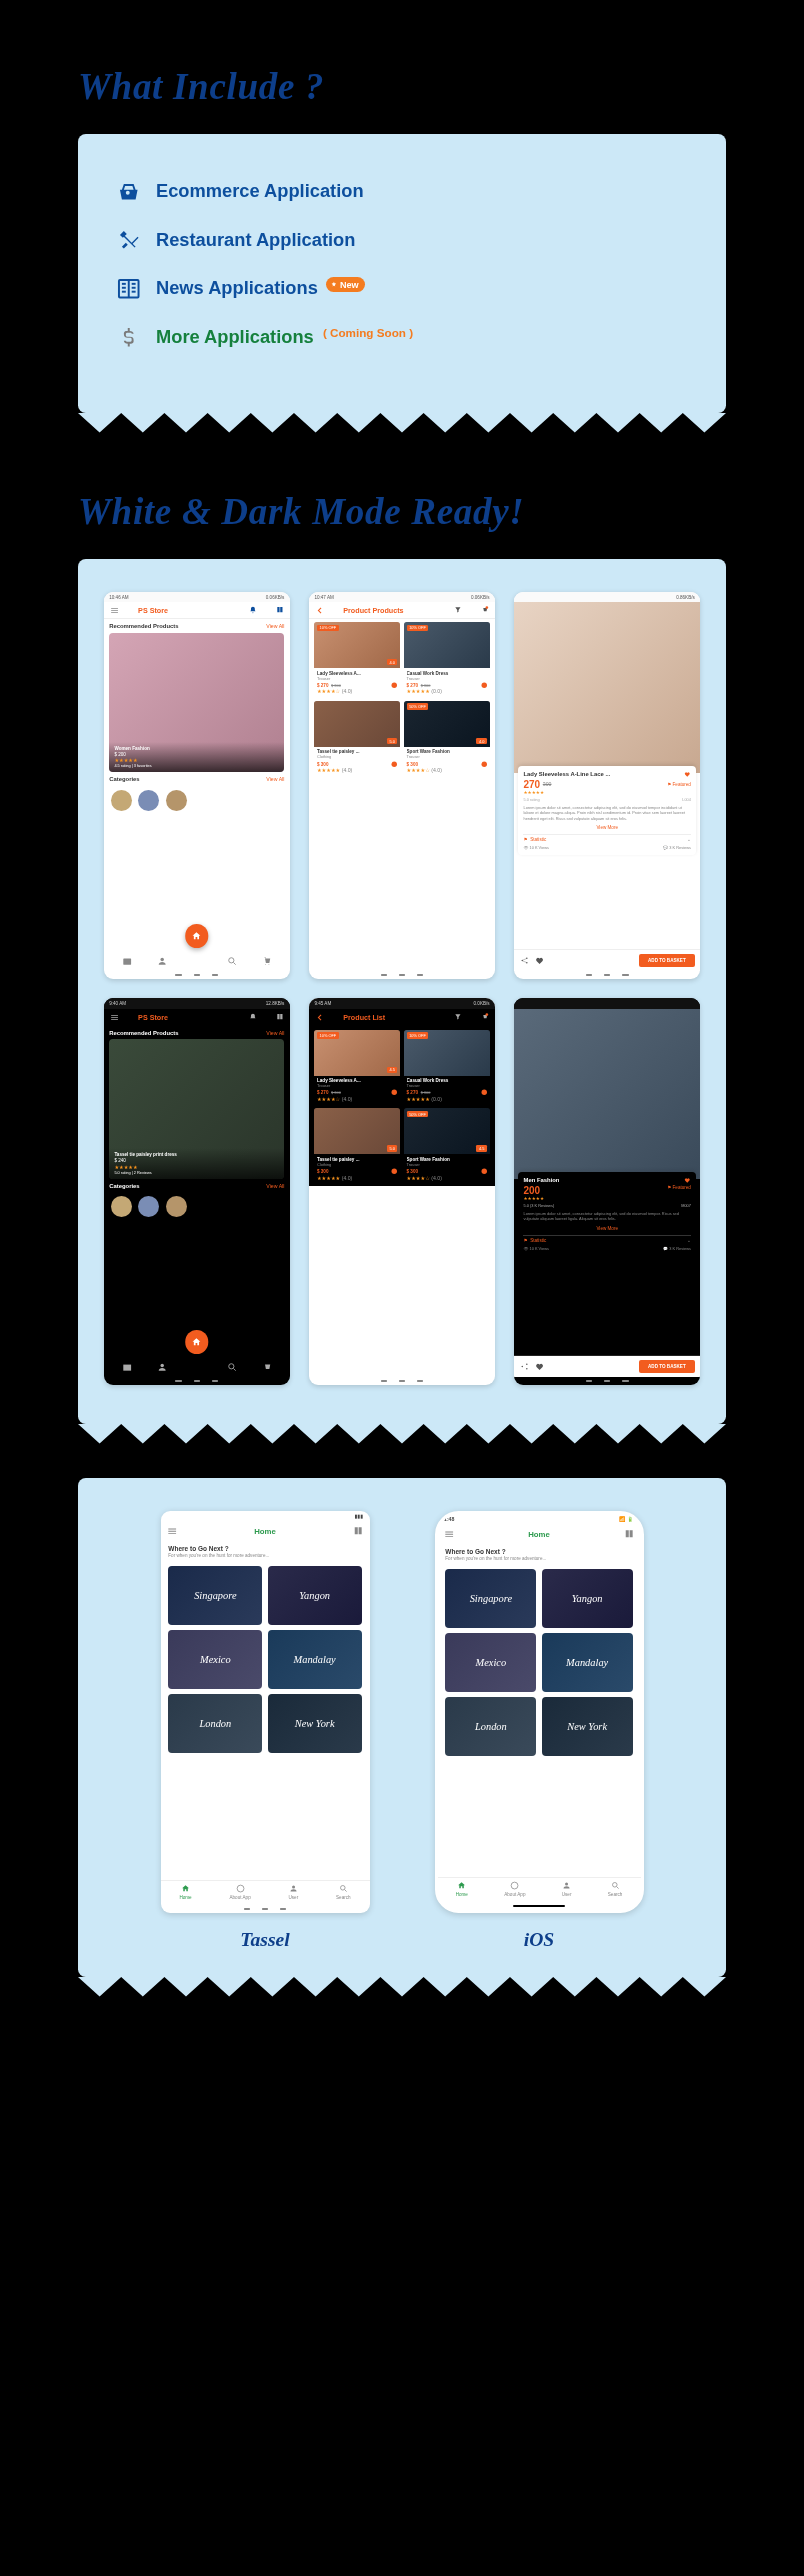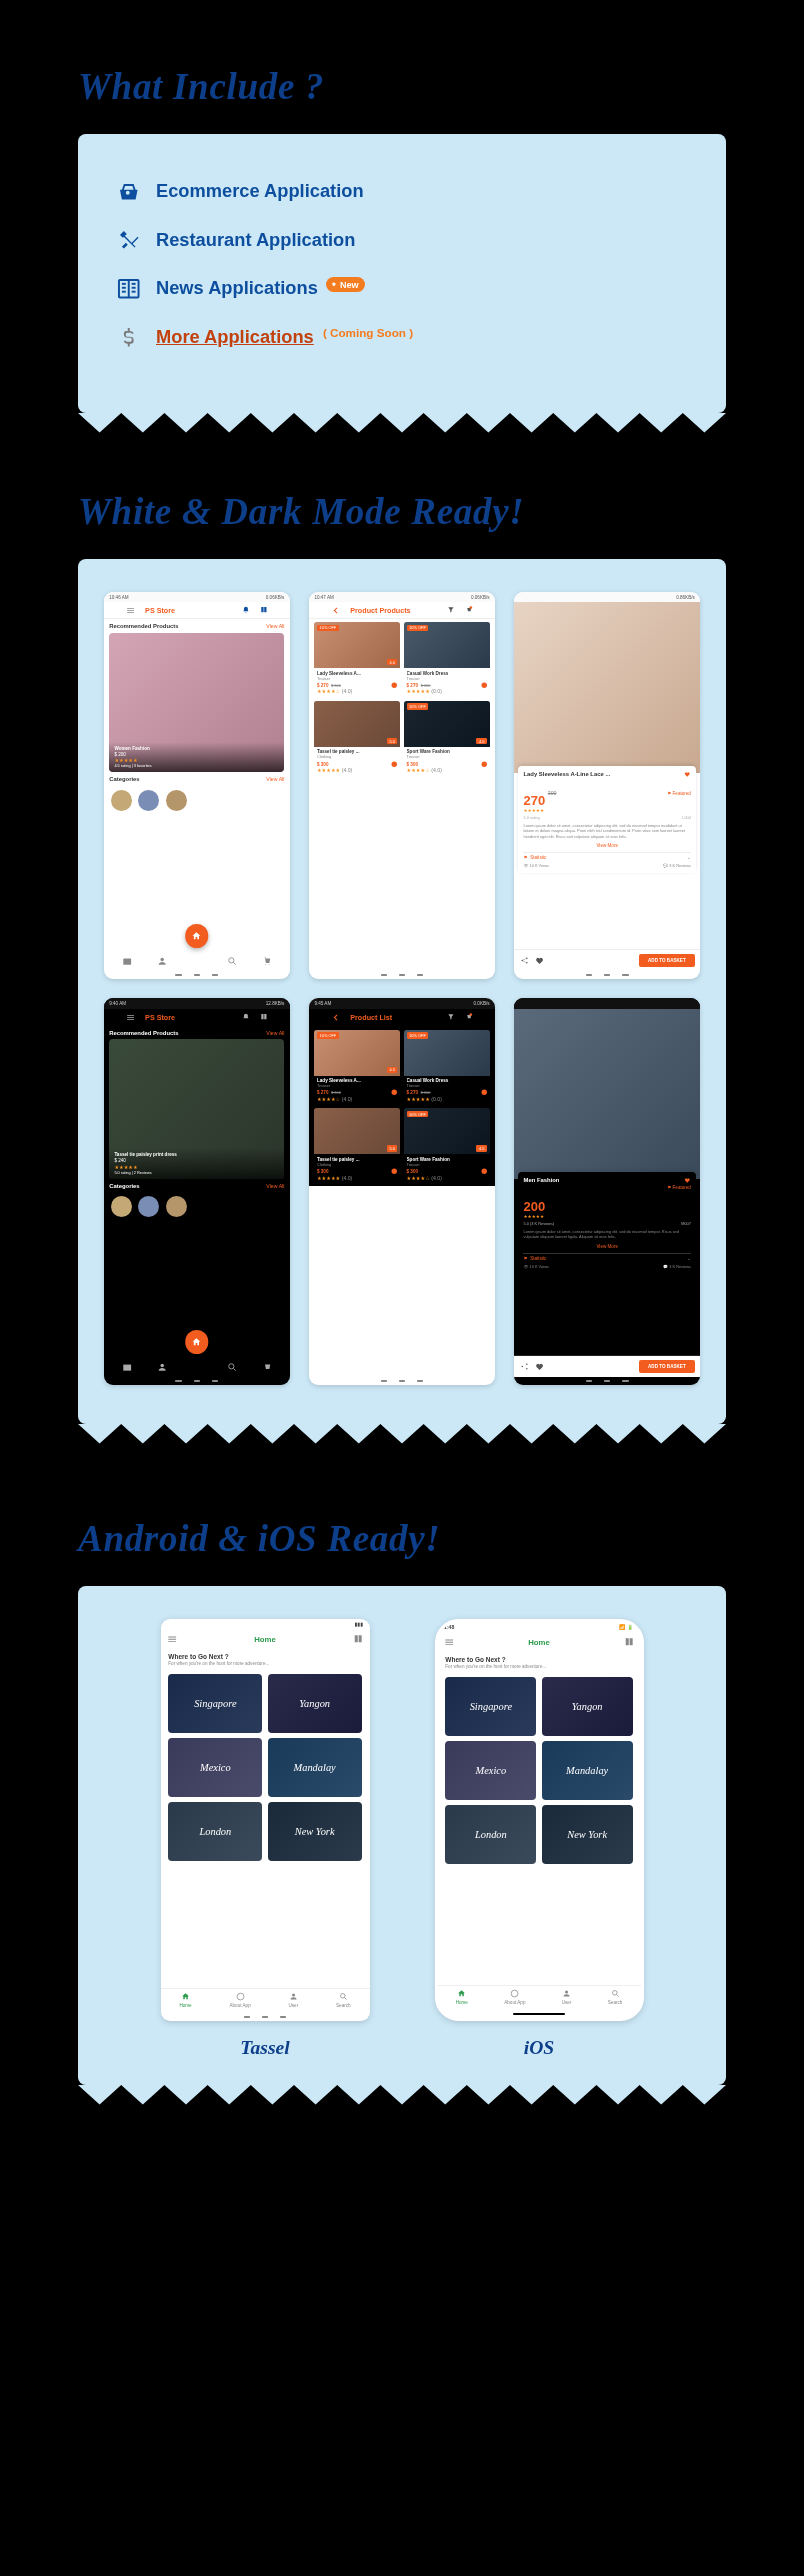--- a/index.html
+++ b/index.html
@@ -6,33 +6,33 @@
 body { background: #000; font-family: Arial, sans-serif; width: 804px; margin: 0 auto; }
 .main-wrap { padding: 65px 78px 0; }
 
 .section-title { font-family: Georgia, 'Times New Roman', serif; font-weight: 900; font-style: italic; color: #0d3e8a; font-size: 37px; margin-bottom: 26px; letter-spacing: 0.7px; }
 
 .include-card { background: #cce8f7; border-radius: 7.8px; padding: 46px 39px 39px; margin-bottom: 0; position: relative; }
 .include-list { list-style: none; }
 .include-item { display: flex; align-items: flex-start; margin-bottom: 25px; font-size: 18.3px; font-weight: 700; }
 .include-item .icon-box { width: 39px; display: flex; align-items: center; justify-content: flex-start; }
 .include-item .label { color: #0d4f9e; }
-.include-item.muted .label { color: #c2410c; text-decoration: underline; }
+.include-item.muted .label { color: #15803d; }
 .badge-new { background: #f47c20; color: #fff; font-size: 9.1px; font-weight: 600; border-radius: 9.1px; padding: 2.6px 6.5px 2.6px 3.9px; margin-left: 7.8px; display: inline-flex; align-items: center; gap: 2.6px; }
 .badge-soon { color: #f47c20; font-size: 11.7px; font-weight: 700; margin-left: 9.1px; }
 
 .mode-card { background: #cce8f7; border-radius: 7.8px; padding: 33px 26px 39px; margin-top: 26px; }
 .phone-grid { display: grid; grid-template-columns: repeat(3, 1fr); gap: 19.6px; }
 .phone { width: 100%; aspect-ratio: 0.48; border-radius: 9.1px; overflow: hidden; position: relative; background: #fff; box-shadow: 0 1.3px 5.2px rgba(0,0,0,0.15); }
 .phone.dark { background: #000; }
 
 .status-bar { height: 10.4px; background: #fafafa; display: flex; justify-content: space-between; align-items: center; padding: 0 5.2px; font-size: 4.6px; color: #555; }
 .phone.dark .status-bar { background: #111; color: #ccc; }
 
-.app-bar { height: 17px; display: flex; align-items: center; padding: 0 22px; gap: 10px; justify-content: center; }
+.app-bar { height: 17px; display: flex; align-items: center; padding: 0 6px; gap: 19px; justify-content: center; }
 .app-bar.light { background: #fff; border-bottom: 0.7px solid #eee; }
 .app-bar.dark { background: #000; }
 .app-title { font-size: 7.2px; font-weight: 700; color: #f25c1f; flex: 1; }
 .app-bar svg { flex-shrink: 0; }
 
 .section-head { display: flex; justify-content: space-between; padding: 3.9px 5.2px; font-size: 5.9px; }
 .section-head .t { font-weight: 600; color: #333; }
 .phone.dark .section-head .t { color: #fff; }
 .section-head .va { color: #f25c1f; font-size: 5.2px; }
 
@@ -70,21 +70,21 @@
 .prod-price .pp { color: #f25c1f; font-weight: 700; font-size: 4.6px; }
 .prod-price .op { color: #888; text-decoration: line-through; font-size: 3.9px; }
 .prod-price .cart { margin-left: auto; width: 6.5px; height: 6.5px; }
 
 .detail-img { width: 100%; height: 44%; background: linear-gradient(135deg, #e8d4c4, #c8a890); }
 .detail-img.dark { background: linear-gradient(135deg, #5a6a7a, #3a4a5a); }
 .detail-box { background: #fff; margin: -6.5px 3.9px 0; border-radius: 3.9px; padding: 5.2px; position: relative; font-size: 4.6px; box-shadow: 0 -1.3px 3.9px rgba(0,0,0,0.1); }
 .phone.dark .detail-box { background: #000; color: #ccc; }
 .detail-title { font-size: 5.9px; font-weight: 600; color: #333; }
 .phone.dark .detail-title { color: #fff; }
-.detail-price { color: #f25c1f; font-weight: 700; font-size: 13px; margin-top: 14px; }
+.detail-price { color: #f25c1f; font-weight: 700; font-size: 10px; margin-top: 0; }
 .feat-tag { position: absolute; right: 5.2px; top: 5.2px; color: #f25c1f; font-size: 4.6px; }
 .fav-hrt { position: absolute; right: 5.2px; top: 14.4px; }
 .detail-code { display: flex; justify-content: space-between; color: #aaa; font-size: 3.9px; margin-top: 2.6px; }
 .detail-desc { color: #888; font-size: 3.9px; line-height: 1.4; margin-top: 2.6px; }
 .view-more { text-align: center; color: #f25c1f; font-size: 4.6px; margin-top: 3.9px; }
 .stat-row { border-top: 0.7px solid #eee; margin-top: 3.9px; padding-top: 2.6px; font-size: 4.6px; color: #f25c1f; display: flex; align-items: center; gap: 2.6px; }
 .phone.dark .stat-row { border-color: #333; }
 .bottom-action { position: absolute; bottom: 7.8px; left: 0; right: 0; height: 22px; display: flex; align-items: center; padding: 0 5.2px; gap: 6.5px; background: #fff; border-top: 0.7px solid #eee; }
 .phone.dark .bottom-action { background: #000; border-color: #222; }
 .add-basket { background: #f25c1f; color: #fff; font-size: 4.6px; font-weight: 600; padding: 3.9px 9.1px; border-radius: 2px; margin-left: auto; }
@@ -600,21 +600,20 @@
           </div>
       </div>
 
     </div>
   </div>
   <svg width="100%" height="26" viewBox="0 0 990 40" preserveAspectRatio="none">
       <path d="M0 0 L33 30 L66 0 L99 30 L132 0 L165 30 L198 0 L231 30 L264 0 L297 30 L330 0 L363 30 L396 0 L429 30 L462 0 L495 30 L528 0 L561 30 L594 0 L627 30 L660 0 L693 30 L726 0 L759 30 L792 0 L825 30 L858 0 L891 30 L924 0 L957 30 L990 0 Z" fill="#cce8f7"></path>
     </svg>
 
   
-  <h1 class="section-title" style="margin-top:65px">Android &amp; iOS Ready!</h1>
   <div class="platform-card">
     <div class="platform-row">
 
       <div class="platform-col">
         <div class="dir-phone">
           <div class="dir-status">
               <span></span>
               <span>▮▮▮</span>
             </div>
           <div class="dir-bar">

